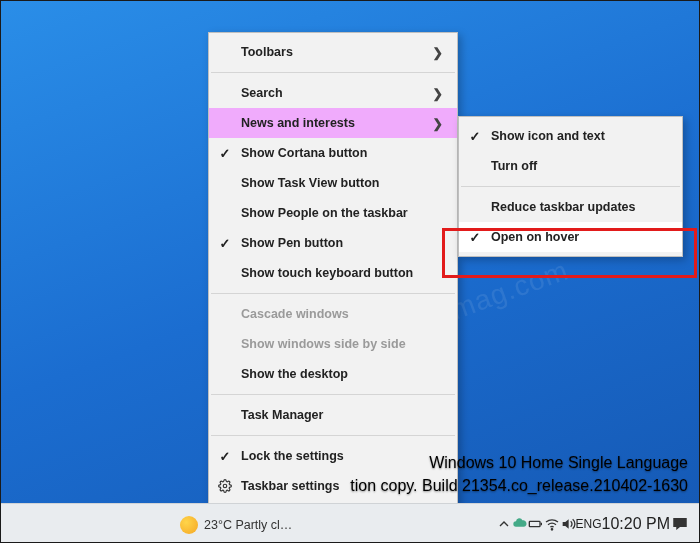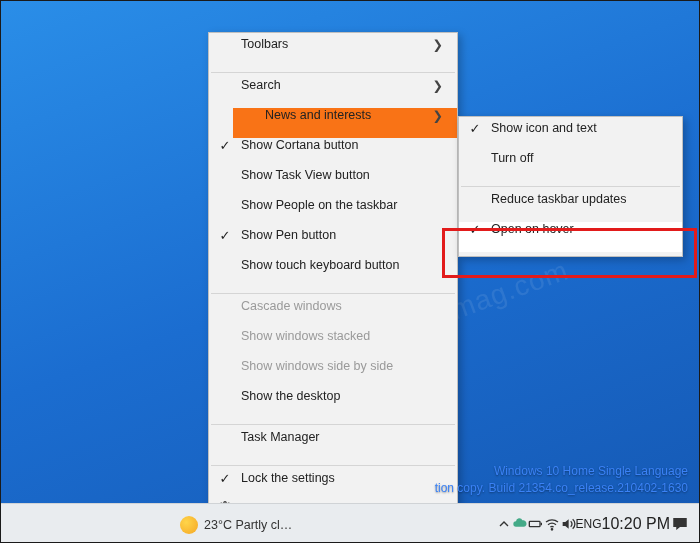--- a/index.html
+++ b/index.html
@@ -35,21 +35,21 @@
   .tray-icon svg { width: 16px; height: 16px; }
   .lang { font-size: 12px; }
   .clock { font-size: 16px; }
   .action-center {
     width: 20px; height: 20px; display:flex; align-items:center; justify-content:center;
   }
 
   
   .watermark {
     position: absolute; right: 12px; bottom: 46px;
-    color: #3b82f6; text-align: right; font-size: 12px;
+    color: #000000; text-align: right; font-size: 16px;
     line-height: 1.4;
     text-shadow: 0 1px 2px rgba(0,0,0,0.4);
     margin-left: 32px;
   }
 
   
   .site-wm {
     position: absolute; top: 290px; left: 360px;
     transform: rotate(-20deg);
     font-size: 28px; letter-spacing: 1px;
@@ -61,26 +61,27 @@
   
   .ctx {
     position: absolute; top: 32px; left: 208px;
     width: 250px;
     background: #f2f2f2;
     border: 1px solid #bfbfbf;
     box-shadow: 3px 3px 8px rgba(0,0,0,0.25);
     padding: 4px 0;
   }
   .item {
-    display: flex; align-items: flex-start;
+    display: flex; align-items: center;
     height: 30px;
     padding: 0 14px 0 0;
     font-size: 12.5px;
     color: #222;
     position: relative;
+    font-weight: bold;
   }
   .item .check {
     width: 32px; text-align: center; font-size: 13px; color:#222;
     flex: 0 0 32px;
   }
   .item .lbl { flex: 1 1 auto; white-space: nowrap; }
   .item .arrow {
     width: 14px; text-align: right; flex: 0 0 14px; color:#444;
   }
   .item.disabled { color: #9a9a9a; }
@@ -133,21 +134,21 @@
     <span class="check"></span>
     <span class="lbl">Toolbars</span>
     <span class="arrow">❯</span>
   </div>
   <div class="sep"></div>
   <div class="item">
     <span class="check"></span>
     <span class="lbl">Search</span>
     <span class="arrow">❯</span>
   </div>
-  <div class="item" style="background:#f97316;margin-left:24px;">
+  <div class="item" style="background:#f0abfc;">
     <span class="check"></span>
     <span class="lbl">News and interests</span>
     <span class="arrow">❯</span>
   </div>
   <div class="item">
     <span class="check">✓</span>
     <span class="lbl">Show Cortana button</span>
   </div>
   <div class="item">
     <span class="check"></span>
@@ -162,24 +163,20 @@
     <span class="lbl">Show Pen button</span>
   </div>
   <div class="item">
     <span class="check"></span>
     <span class="lbl">Show touch keyboard button</span>
   </div>
   <div class="sep"></div>
   <div class="item disabled">
     <span class="check"></span>
     <span class="lbl">Cascade windows</span>
-  </div>
-  <div class="item disabled">
-    <span class="check"></span>
-    <span class="lbl">Show windows stacked</span>
   </div>
   <div class="item disabled">
     <span class="check"></span>
     <span class="lbl">Show windows side by side</span>
   </div>
   <div class="item">
     <span class="check"></span>
     <span class="lbl">Show the desktop</span>
   </div>
   <div class="sep"></div>

